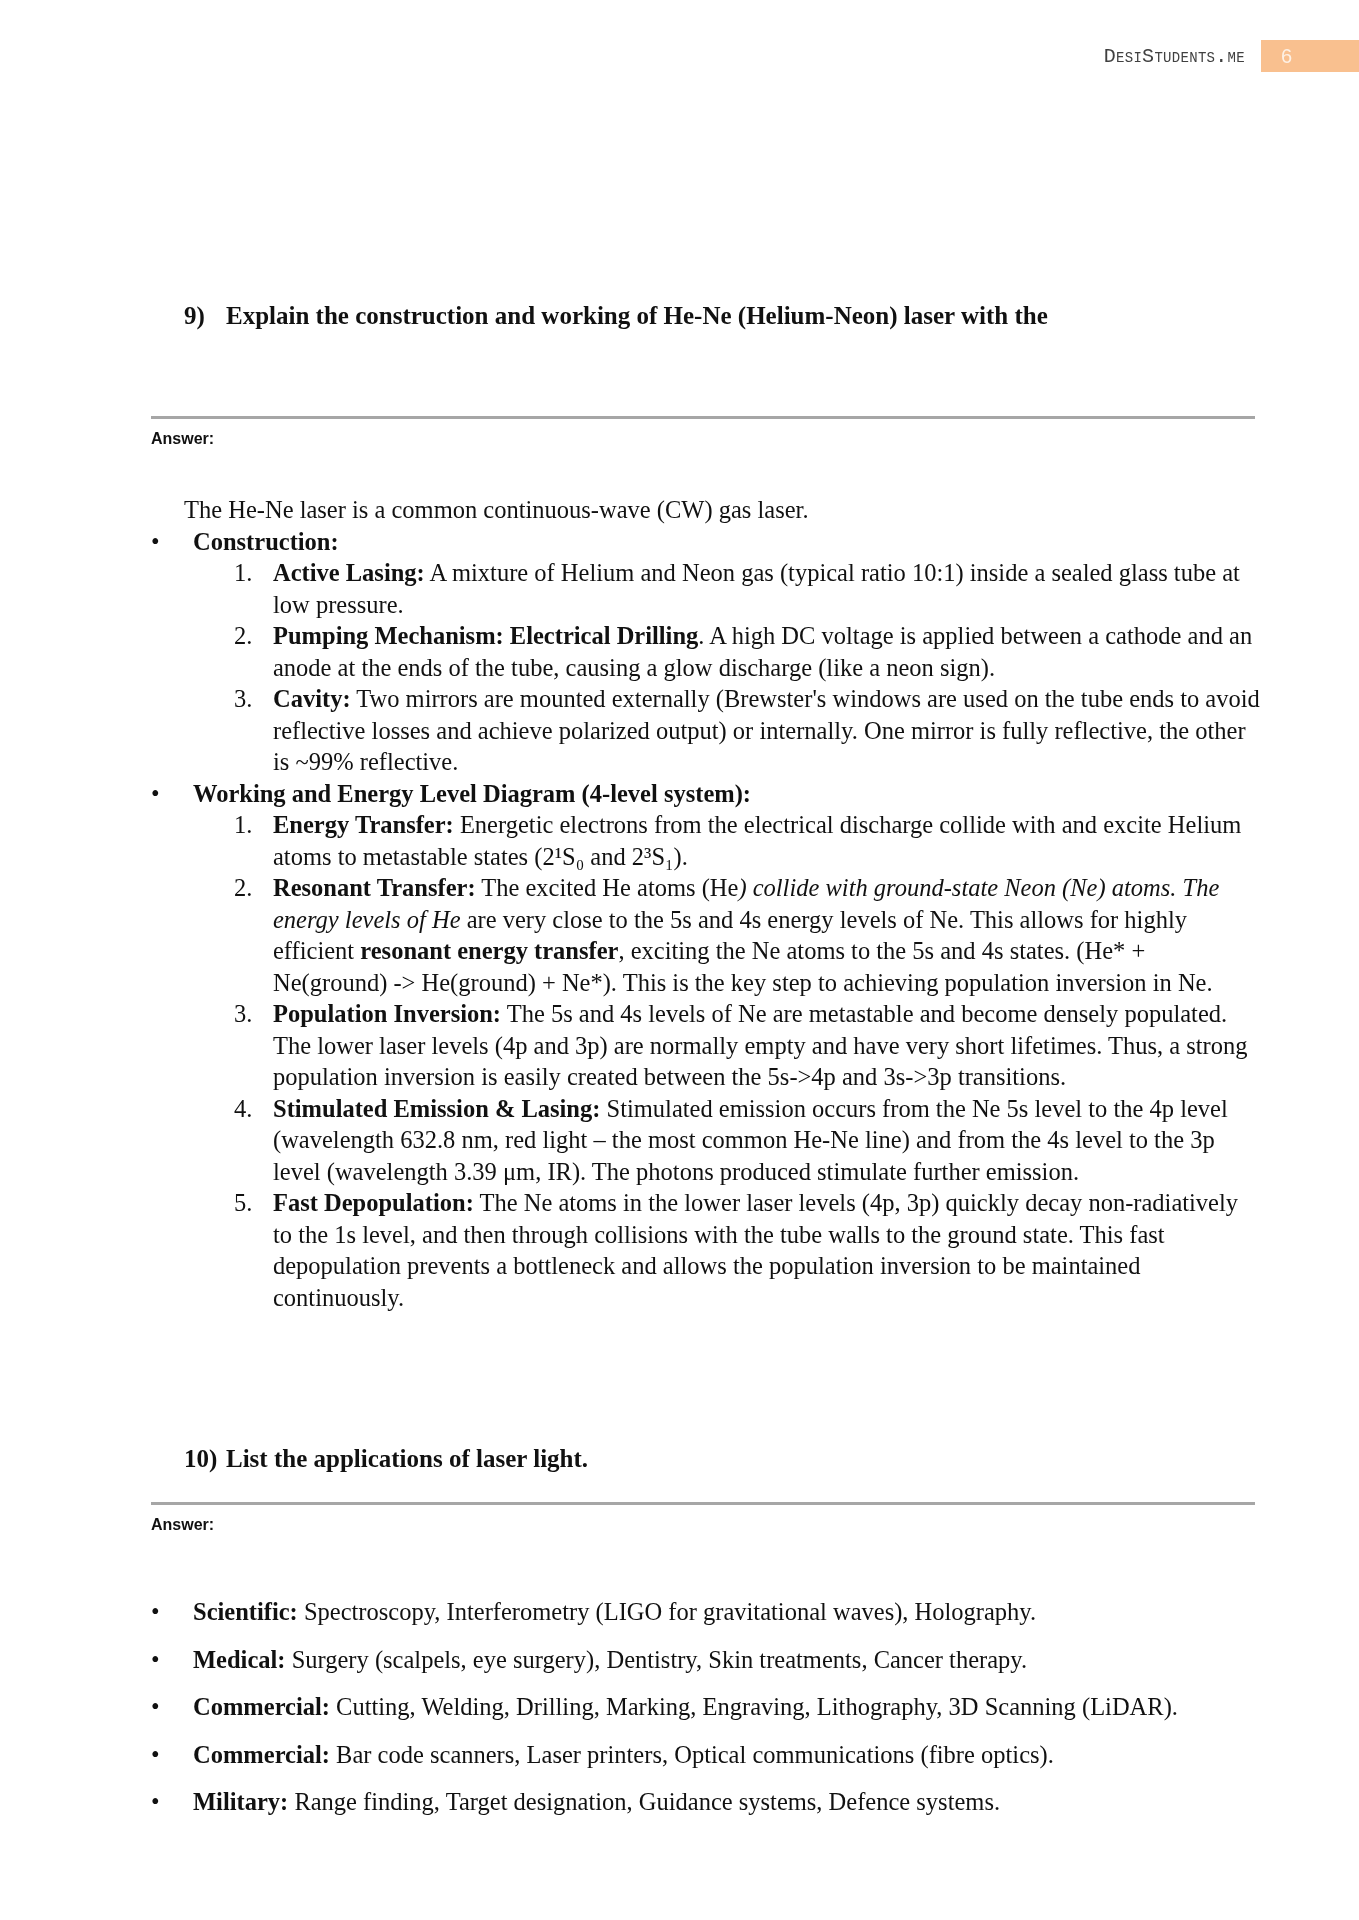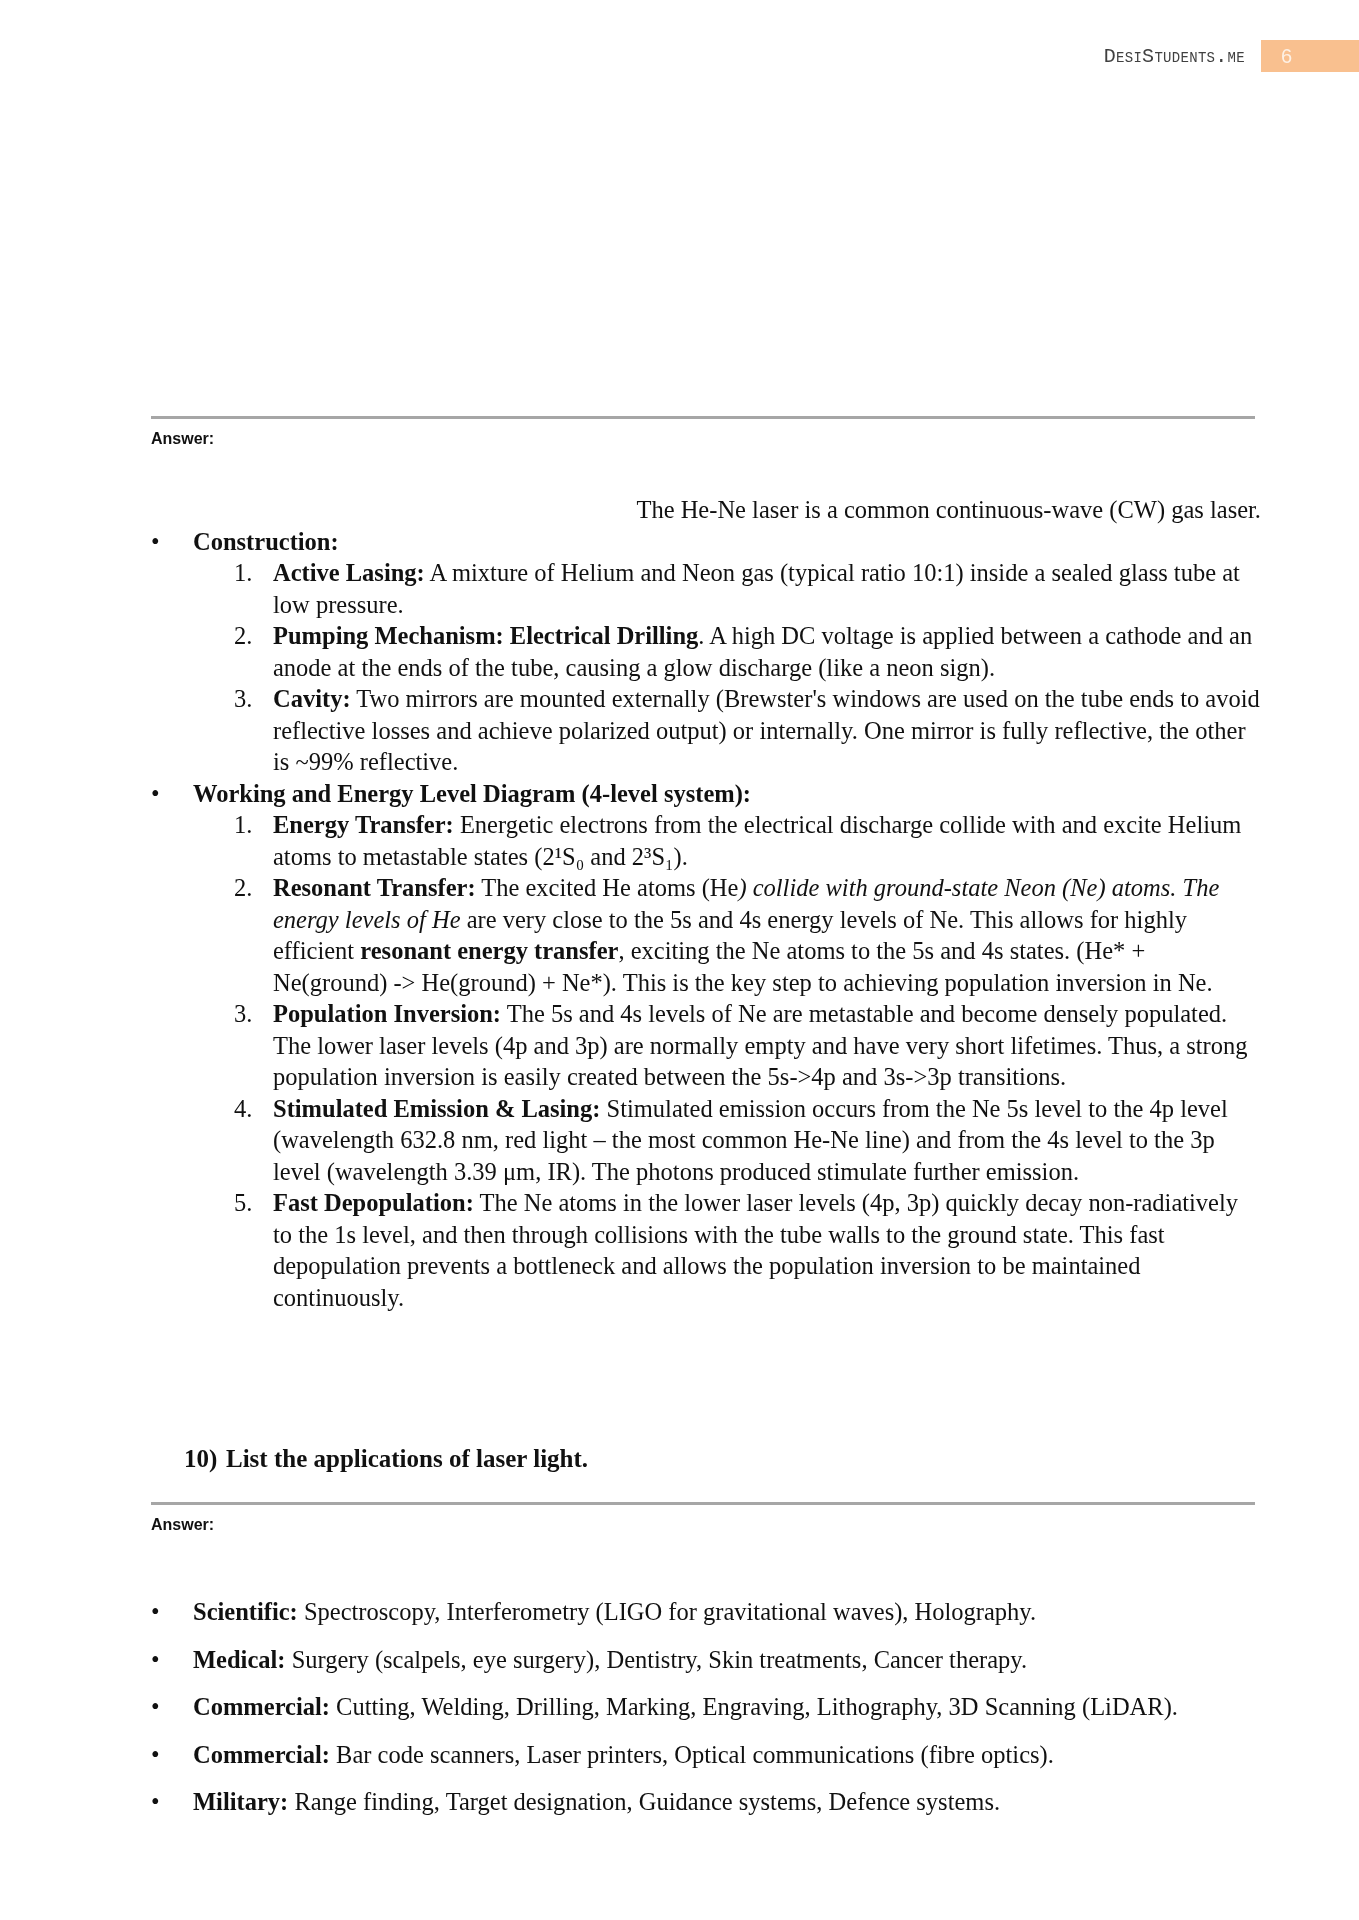--- a/index.html
+++ b/index.html
@@ -10,21 +10,21 @@
   .page-badge { background: #f9c08f; color: #fdf1e6; width: 98px; height: 32px; display: flex; align-items: center; padding-left: 20px; box-sizing: border-box; font-family: "Liberation Sans", sans-serif; font-size: 20px; }
 
   .question { position: absolute; left: 184px; font-family: "Liberation Serif", serif; font-weight: bold; font-size: 25px; color: #111; }
   .q-num { display: inline-block; width: 42px; }
   .q-line2 { padding-left: 42px; }
 
   .rule { position: absolute; left: 151px; width: 1104px; height: 3px; background: #a6a6a6; }
   .answer-label { position: absolute; left: 151px; font-family: "Liberation Sans", sans-serif; font-weight: bold; font-size: 16px; color: #111; }
 
   .body-text { position: absolute; left: 151px; width: 1110px; font-family: "Liberation Serif", serif; font-size: 24.5px; line-height: 31.5px; color: #111; }
-  .intro { padding-left: 33px; text-align: right; }
+  .intro { padding-left: 33px; }
   .bullet-row { position: relative; padding-left: 42px; }
   .bullet { position: absolute; left: 0; top: 0; width: 20px; }
   .bullet-head { font-weight: bold; margin-top: 28px; }
   .num-list { margin: 0; padding: 0; list-style: none; }
   .num-item { position: relative; padding-left: 122px; }
   .num-label { position: absolute; left: 83px; top: 0; }
   b { font-weight: bold; }
   i { font-style: italic; }
 
   .apps { position: absolute; left: 151px; width: 1110px; font-family: "Liberation Serif", serif; font-size: 24.5px; line-height: 31.5px; color: #111; }
@@ -32,20 +32,21 @@
 </style>
 </head>
 <body>
 
 <div class="header">
   <span class="site-name">DesiStudents.me</span>
   <span class="page-badge">6</span>
 </div>
 
 <div class="question" style="top:302px;">
+  <div><span class="q-num">9)</span><span>Explain the construction and working of He-Ne (Helium-Neon) laser with the</span></div>
 </div>
 
 <div class="rule" style="top:416px;"></div>
 <div class="answer-label" style="top:430px;">Answer:</div>
 
 <div class="body-text" style="top:494px;">
   <div class="intro">The He-Ne laser is a common continuous-wave (CW) gas laser.</div>
 
   <div class="bullet-row">
     <span class="bullet">•</span>

